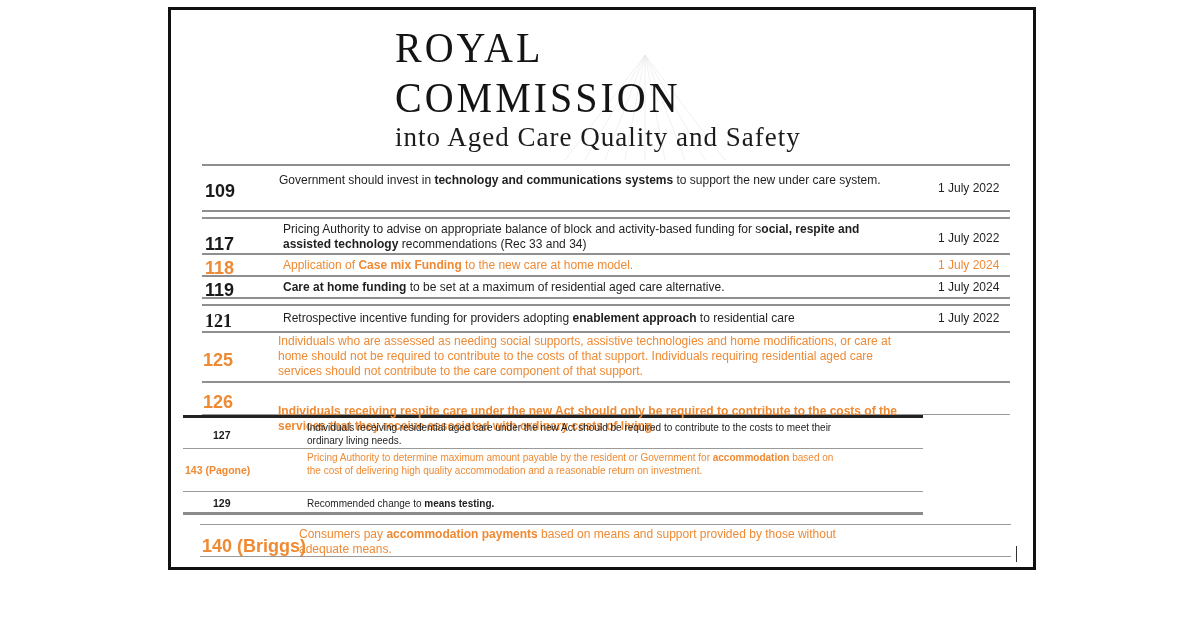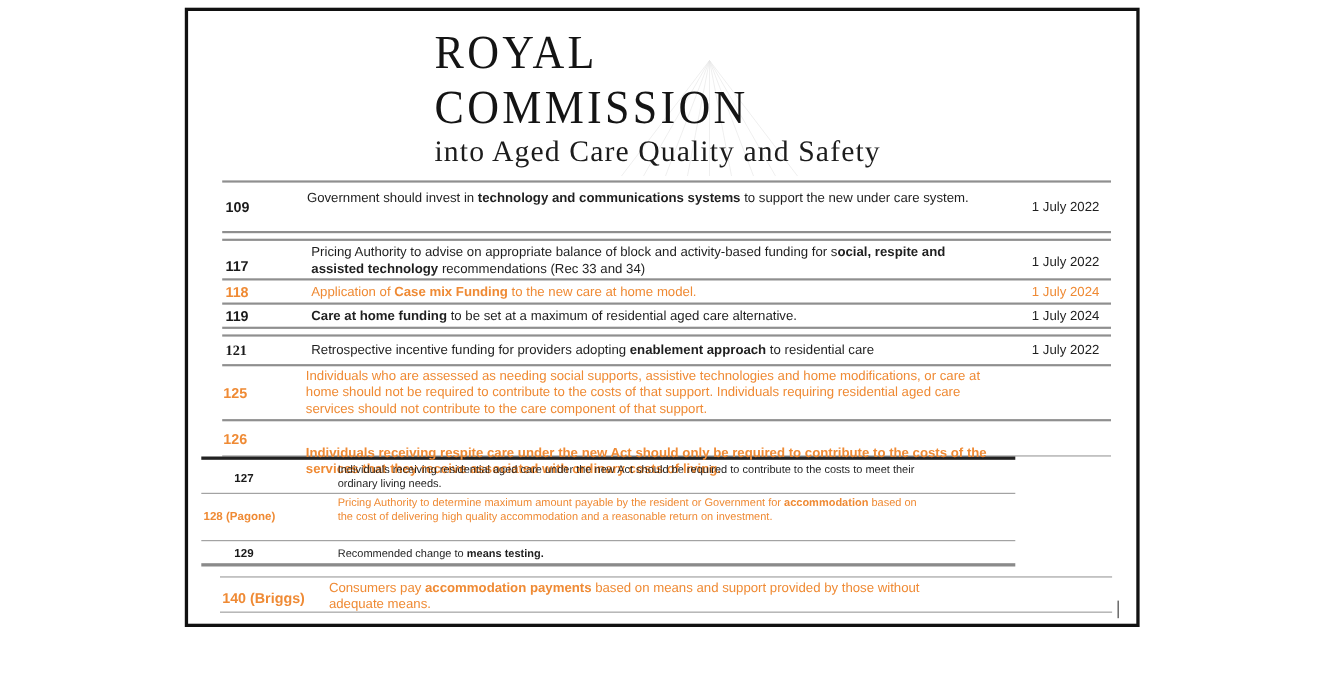--- a/index.html
+++ b/index.html
@@ -17,21 +17,21 @@
   }
   .t-royal { position: absolute; left: 395px; top: 26px; font-family: "Liberation Serif", serif; font-size: 40px; letter-spacing: 3px; line-height: 1; color:#141414; transform: scaleY(1.08); transform-origin: top left; }
   .t-commission { position: absolute; left: 395px; top: 76px; font-family: "Liberation Serif", serif; font-size: 40px; letter-spacing: 3px; line-height: 1; color:#141414; transform: scaleY(1.08); transform-origin: top left; }
   .t-sub { position: absolute; left: 395px; top: 124px; font-family: "Liberation Serif", serif; font-size: 27px; letter-spacing: 1px; line-height: 1; color:#1c1c1c; }
 
   .hline { position: absolute; height: 0; border-top: 2px solid #8f8f8f; }
   .hline.thin { border-top-width: 1px; border-color:#9a9a9a; }
   .hline.dark { border-top: 3px solid #222; }
   .hline.mid { border-top: 3px solid #8a8a8a; }
 
-  .num { position: absolute; font-weight: bold; font-size: 13px; color: #1a1a1a; }
+  .num { position: absolute; font-weight: bold; font-size: 18px; color: #1a1a1a; }
   .txt { position: absolute; font-size: 12px; line-height: 15px; color: #1f1f1f; }
   .date { position: absolute; font-size: 12px; color: #1f1f1f; }
   .orange { color: #ef8a34 !important; }
   .small .num, .num.small { font-size: 10.5px; }
   .txt.small { font-size: 10px; line-height: 13px; margin-left: 32px; }
   b { font-weight: bold; }
   .vtick { position:absolute; left:1016px; top:546px; width:1px; height:16px; background:#333; }
 </style>
 </head>
 <body>
@@ -113,21 +113,21 @@
   <div class="num orange" style="left:203px;top:392px;">126</div>
   <div class="txt orange" style="left:278px;top:404px;width:620px;font-weight:bold;"><span>Individuals receiving respite care under the new Act should only be required to contribute to the costs of the services that they receive associated with ordinary costs of living.</span></div>
 </div>
 
 <div>
   <div class="num small" style="left:213px;top:429px;">127</div>
   <div class="txt small" style="left:275px;top:421px;width:540px;"><span>Individuals receiving residential aged care under the new Act should be required to contribute to the costs to meet their ordinary living needs.</span></div>
 </div>
 
 <div>
-  <div class="num small orange" style="left:185px;top:464px;">128 (Pagone)</div>
+  <div class="num small orange" style="left:185px;top:464px;">143 (Pagone)</div>
   <div class="txt small orange" style="left:275px;top:451px;width:530px;"><span>Pricing Authority to determine maximum amount payable by the resident or Government for </span><b>accommodation</b><span> based on the cost of delivering high quality accommodation and a reasonable return on investment.</span></div>
 </div>
 
 <div>
   <div class="num small" style="left:213px;top:497px;">129</div>
   <div class="txt small" style="left:275px;top:497px;width:530px;"><span>Recommended change to </span><b>means testing.</b><span></span></div>
 </div>
 
 <div>
   <div class="num orange" style="left:202px;top:536px;">140 (Briggs)</div>

